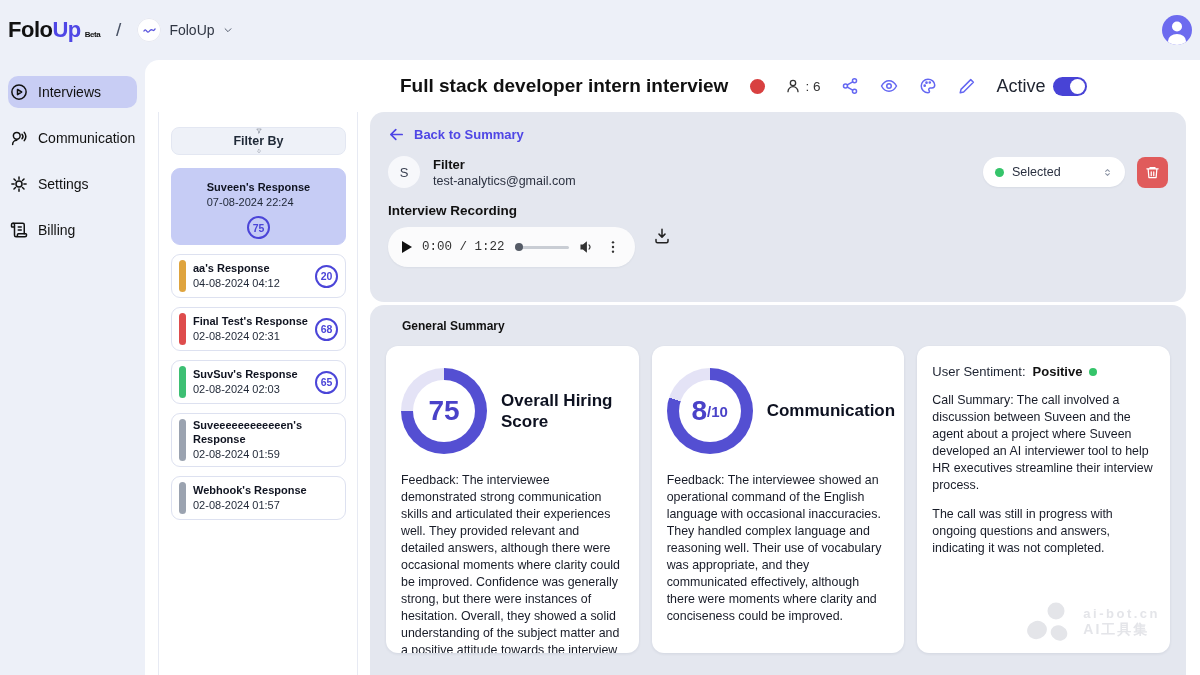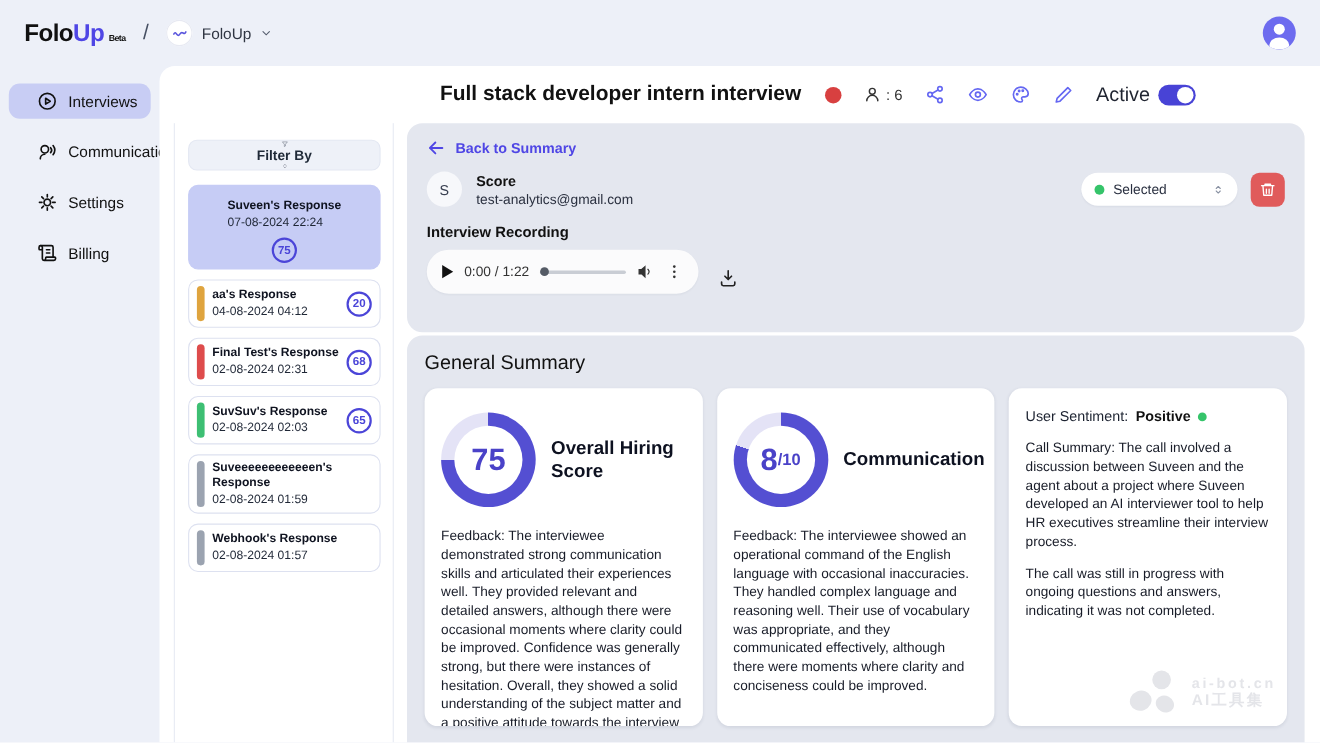--- a/index.html
+++ b/index.html
@@ -1,34 +1,34 @@
 <!DOCTYPE html>
 <html><head>
 <meta charset="utf-8">
 <style>
   * { margin:0; padding:0; box-sizing:border-box; }
   html,body { width:1200px; height:675px; overflow:hidden; }
   body { font-family:"Liberation Sans", sans-serif; background:#edf0f8; position:relative; color:#111; }
 
   
-  .topbar { height:60px; display:flex; align-items:center; padding:0 22px; }
+  .topbar { height:60px; display:flex; align-items:center; padding:0 8px; }
   .logo { font-size:22px; font-weight:800; letter-spacing:-0.5px; display:flex; align-items:baseline; }
   .logo .lg-up { color:#4f46e5; }
   .logo .beta { font-size:8px; font-weight:700; margin-left:4px; color:#111; }
   .crumb-sep { margin:0 16px; font-size:19px; color:#475063; font-weight:300; }
   .workspace { display:flex; align-items:center; gap:8px; cursor:pointer; }
   .ws-avatar { width:24px; height:24px; border-radius:50%; background:#fff; display:flex; align-items:center; justify-content:center; box-shadow:0 0 0 1px #e7e9f2 inset; }
   .ws-label { font-size:14px; color:#2f3542; font-weight:500; }
   .chev-down { width:10px; height:10px; }
   .topbar-spacer { flex:1; }
   .user-avatar { width:30px; height:30px; border-radius:50%; background:#6d6bef; display:flex; align-items:flex-end; justify-content:center; overflow:hidden; }
 
   
   .sidebar { position:absolute; left:0; top:60px; width:145px; bottom:0; padding-top:16px; }
-  .nav-item { display:flex; align-items:center; gap:10px; margin:0 8px 14px 8px; padding:7px 26px; border-radius:10px; font-size:14px; font-weight:500; cursor:pointer; }
+  .nav-item { display:flex; align-items:center; gap:10px; margin:0 8px 14px 8px; padding:7px 2px; border-radius:10px; font-size:14px; font-weight:500; cursor:pointer; }
   .nav-item.active { background:#c8cdf4; }
   .nav-icon { width:18px; height:18px; display:inline-flex; }
   .nav-icon svg { width:18px; height:18px; }
 
   
   .main { position:absolute; left:145px; top:60px; right:0; bottom:0; background:#fff; border-top-left-radius:14px; overflow:hidden; }
 
   .main-header { height:52px; display:flex; align-items:center; padding-left:255px; }
   .mh-title { font-size:19px; font-weight:700; }
   .rec-dot { width:15px; height:15px; border-radius:50%; background:#d84040; margin-left:22px; }
@@ -62,33 +62,33 @@
   .u-meta { margin-left:13px; }
   .u-name { font-size:13px; font-weight:700; }
   .u-email { font-size:12.5px; color:#2b3140; margin-top:2px; }
   .user-row-spacer { flex:1; }
   .status-pill { height:30px; background:#fff; border-radius:16px; display:flex; align-items:center; gap:8px; padding:0 12px; width:142px; cursor:pointer; box-shadow:0 1px 2px rgba(20,30,60,.06); }
   .status-dot { width:9px; height:9px; border-radius:50%; background:#35c46a; }
   .status-label { flex:1; font-size:12.5px; color:#2a3040; }
   .trash-btn { width:31px; height:31px; margin-left:12px; background:#e05b5b; border-radius:8px; display:flex; align-items:center; justify-content:center; cursor:pointer; }
   .trash-btn svg { width:15px; height:15px; }
   .rec-heading { margin-top:15px; font-size:13.5px; font-weight:700; }
-  .player-row { display:flex; align-items:flex-end; margin-top:9px; }
+  .player-row { display:flex; align-items:flex-start; margin-top:9px;font-family:Liberation Mono, monospace; }
   .player { width:247px; height:40px; background:#fbfbfc; border-radius:22px; display:flex; align-items:center; padding:0 14px; gap:10px; box-shadow:0 1px 2px rgba(20,30,60,.05); }
   .play-btn { width:0; height:0; border-left:10px solid #111; border-top:6px solid transparent; border-bottom:6px solid transparent; cursor:pointer; }
   .time { font-size:12.5px; color:#333; white-space:nowrap; }
   .slider { flex:1; height:3px; background:#c9cdd4; border-radius:2px; position:relative; cursor:pointer; }
   .slider-dot { position:absolute; left:0; top:-2.5px; width:8px; height:8px; border-radius:50%; background:#555b66; }
   .vol svg, .kebab svg { width:16px; height:16px; display:block; }
   .vol, .kebab { cursor:pointer; }
   .dl-btn { margin-left:18px; cursor:pointer; }
   .dl-btn svg { width:18px; height:18px; }
 
   .panel-summary { top:245px; height:440px; padding:14px 16px; }
-  .summary-heading { font-size:18px; font-weight:400; }
+  .summary-heading { font-size:12px; font-weight:700;margin-left:16px; }
   .cards { display:flex; gap:13px; margin-top:13px; }
   .card { flex:1; background:#fff; border-radius:12px; padding:16px 15px; height:307px; box-shadow:0 1px 3px rgba(30,40,80,.09); position:relative; overflow:hidden; }
   .ring-row { display:flex; align-items:center; gap:14px; margin:6px 0 18px 0; }
   .ring { width:86px; height:86px; border-radius:50%; display:flex; align-items:center; justify-content:center; flex:none; }
   .ring-inner { width:62px; height:62px; border-radius:50%; background:#fff; display:flex; align-items:center; justify-content:center; }
   .ring-score { font-size:28px; font-weight:700; color:#4a42c8; }
   .ring-suffix { font-size:15px; font-weight:600; color:#4a42c8; }
   .card-title { font-size:17px; font-weight:700; line-height:1.25; color:#0d1120; }
   .feedback { font-size:12.4px; line-height:1.37; color:#181c28; }
   .sentiment-row { display:flex; align-items:center; gap:7px; margin:2px 0 13px 0; font-size:13px; }
@@ -283,21 +283,21 @@
       <svg viewBox="0 0 24 24" fill="none" stroke="#4f46e5" stroke-width="2.4" stroke-linecap="round" stroke-linejoin="round">
           <path d="M20 12H4M11 19l-7-7 7-7"></path>
         </svg>
       <span>Back to Summary</span>
     </div>
     <div class="user-row">
       <div class="u-avatar">
           <span>S</span>
         </div>
       <div class="u-meta">
-        <div class="u-name">Score</div>
+        <div class="u-name">Filter</div>
         <div class="u-email">test-analytics@gmail.com</div>
       </div>
       <div class="user-row-spacer"></div>
       <div class="status-pill">
         <span class="status-dot"></span>
         <span class="status-label">Selected</span>
         <svg width="11" height="11" viewBox="0 0 24 24" fill="none" stroke="#8a92a3" stroke-width="2.2" stroke-linecap="round" stroke-linejoin="round">
             <path d="M8 9.5L12 5.5l4 4"></path>
             <path d="M8 14.5l4 4 4-4"></path>
           </svg>

